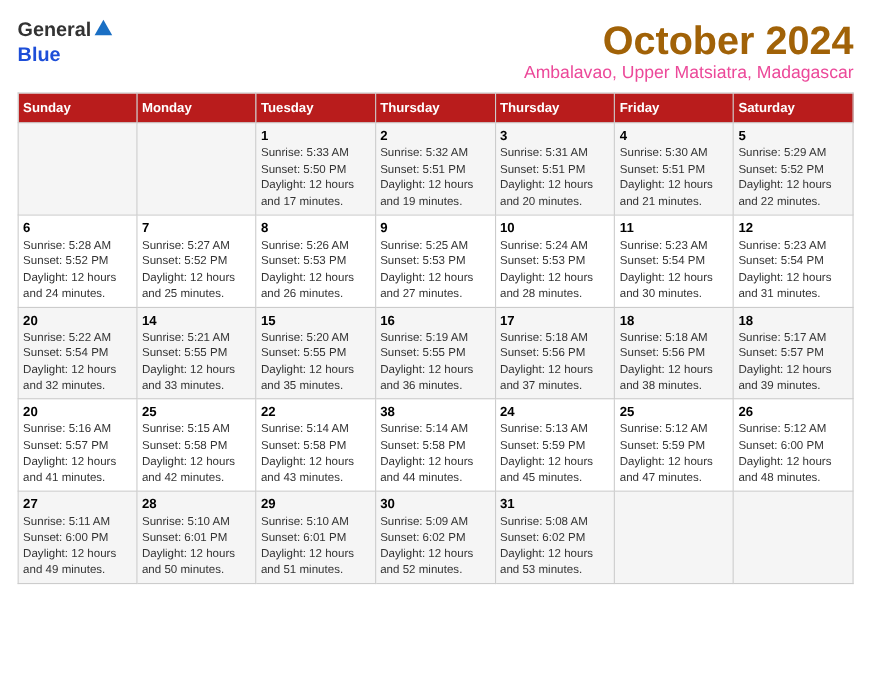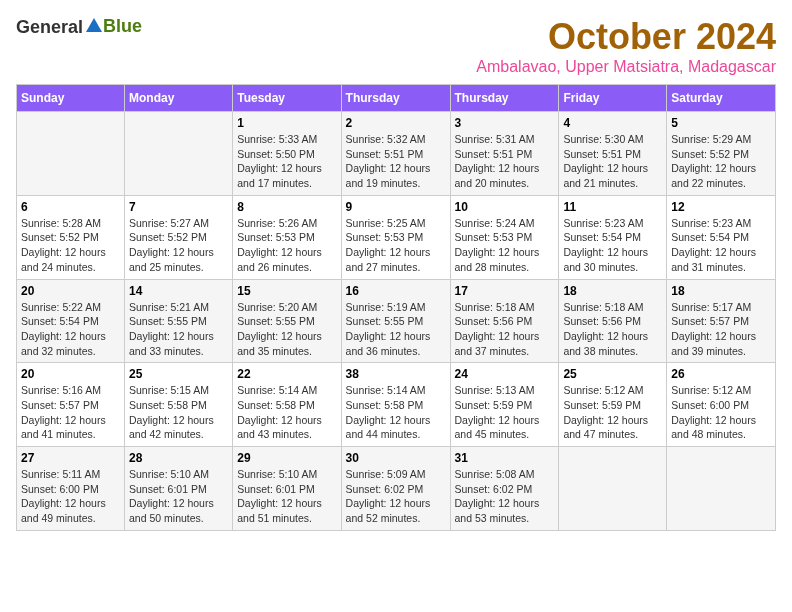--- a/index.html
+++ b/index.html
@@ -11,31 +11,32 @@
       padding: 16px;
     }
     .header {
       display: flex;
       align-items: flex-start;
       justify-content: space-between;
       margin-bottom: 8px;
     }
     .logo {
       display: flex;
+      flex-direction: column;
       align-items: flex-start;
     }
     .logo-general {
       font-size: 18px;
       font-weight: bold;
       color: #333;
     }
     .logo-blue {
       font-size: 18px;
       font-weight: bold;
-      color: #4d7c0f;
+      color: #1d4ed8;
     }
     .logo-row {
       display: flex;
       align-items: center;
     }
     .title-section {
       text-align: right;
     }
     .month-title {
       font-size: 36px;
@@ -45,21 +46,21 @@
     .location {
       font-size: 16px;
       color: #ec4899;
     }
     table {
       width: 100%;
       border-collapse: collapse;
       font-size: 11px;
     }
     thead tr th {
-      background-color: #8b5cf6;
+      background-color: #b91c1c;
       color: #fff;
       text-align: left;
       padding: 6px 4px;
       font-size: 12px;
       font-weight: bold;
       border: 1px solid #ccc;
     }
     tbody tr td {
       border: 1px solid #ccc;
       vertical-align: top;

